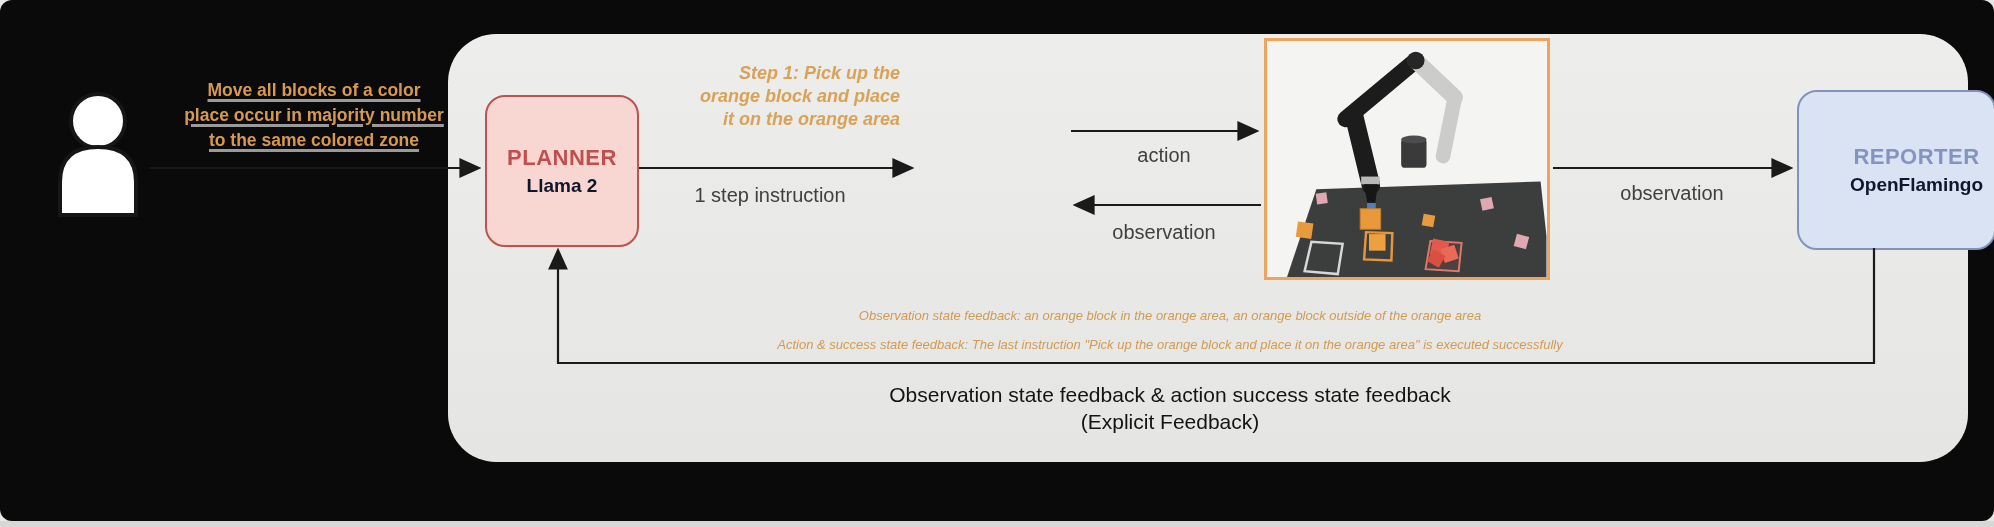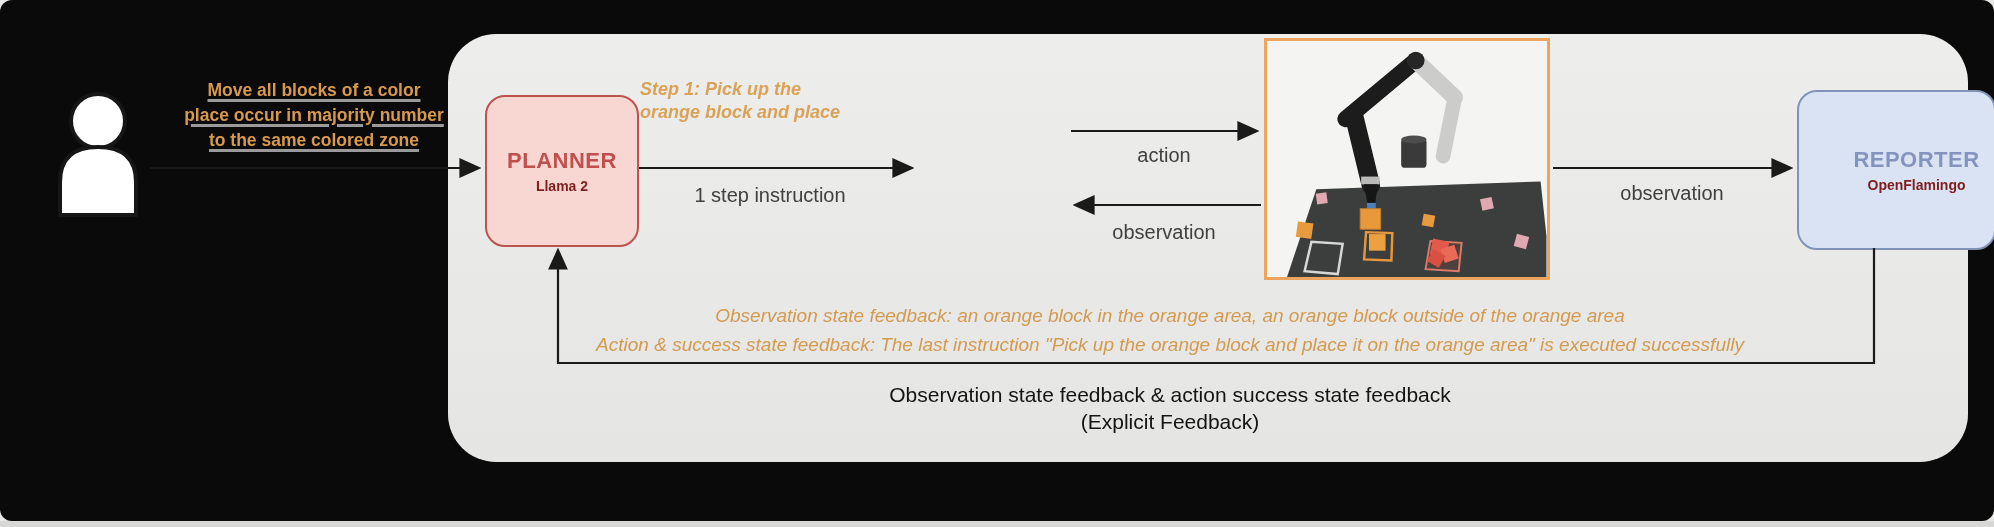--- a/index.html
+++ b/index.html
@@ -28,44 +28,44 @@
   .user-instruction .uline{
     text-decoration:underline;text-decoration-color:#9a9a9a;
     text-decoration-thickness:3px;text-underline-offset:3px;
     display:block;white-space:nowrap;
   }
   .module{
     position:absolute;border-radius:20px;display:flex;flex-direction:column;
     align-items:center;justify-content:center;gap:4px;text-align:center;
   }
   .module .role{font-size:22px;font-weight:bold;letter-spacing:0.5px;}
-  .module .model{font-size:14px;font-weight:bold;color:#7f1d1d;}
+  .module .model{font-size:19px;font-weight:bold;color:#0f172a;}
   .planner{left:485px;top:95px;width:150px;height:148px;background:#f8d6d2;border:2.5px solid #bb544f;}
   .planner .role{color:#c0504d;}
   .actor{left:918px;top:97px;width:150px;height:145px;background:#dcecd3;border:2.5px solid #84aa72;}
   .actor .role{color:#76a261;}
   .reporter{left:1797px;top:90px;width:155px;height:156px;background:#d9e3f4;border:2.5px solid #8194b8;padding-left:40px;}
   .reporter .role{color:#8593bf;}
   .env{
     position:absolute;left:1264px;top:38px;width:286px;height:242px;
     border:3px solid #eda45f;box-sizing:border-box;background:#f4f4f2;
   }
   .overlay{position:absolute;left:0;top:0;pointer-events:none;}
   .lbl{position:absolute;text-align:center;color:#404040;font-size:20px;}
   .lbl-step-instruction{left:630px;top:184px;width:280px;}
   .lbl-action{left:1069px;top:144px;width:190px;}
   .lbl-observation-actor{left:1069px;top:221px;width:190px;}
   .lbl-observation-reporter{left:1552px;top:182px;width:240px;}
   .step-text{
-    position:absolute;left:640px;top:78px;width:260px;text-align:left;
+    position:absolute;left:640px;top:62px;width:260px;text-align:right;
     color:#d9a257;font-style:italic;font-weight:bold;font-size:18px;line-height:23px;
   }
   .fb-orange{
     position:absolute;left:555px;top:301px;width:1230px;text-align:center;
-    color:#d39a50;font-style:italic;font-size:19px;line-height:29px;
+    color:#d39a50;font-style:italic;font-size:13px;line-height:29px;
   }
   .fb-summary{
     position:absolute;left:820px;top:381px;width:700px;text-align:center;
     color:#141414;font-size:21px;line-height:27px;
   }
   .step-text div,.fb-orange div,.fb-summary div{white-space:nowrap;}
 </style>
 </head>
 <body>
 
@@ -140,20 +140,21 @@
     <line x1="639" y1="168" x2="910" y2="168" stroke="#1a1a1a" stroke-width="2.2" marker-end="url(#ah)"></line>
     <line x1="1071" y1="131" x2="1255" y2="131" stroke="#1a1a1a" stroke-width="2.2" marker-end="url(#ah)"></line>
     <line x1="1261" y1="205" x2="1077" y2="205" stroke="#1a1a1a" stroke-width="2.2" marker-end="url(#ah)"></line>
     <line x1="1553" y1="168" x2="1789" y2="168" stroke="#1a1a1a" stroke-width="2.2" marker-end="url(#ah)"></line>
     <polyline points="1874,248 1874,363 558,363 558,252" fill="none" stroke="#1a1a1a" stroke-width="2.2" marker-end="url(#ah)"></polyline>
   </svg>
 
   <div class="step-text">
     <div>Step 1: Pick up the</div>
     <div>orange block and place</div>
+    <div>it on the orange area</div>
   </div>
 
   <div class="lbl lbl-step-instruction">1 step instruction</div>
   <div class="lbl lbl-action">action</div>
   <div class="lbl lbl-observation-actor">observation</div>
   <div class="lbl lbl-observation-reporter">observation</div>
 
   <div class="fb-orange">
     <div>Observation state feedback: an orange block in the orange area, an orange block outside of the orange area</div>
     <div>Action &amp; success state feedback: The last instruction "Pick up the orange block and place it on the orange area" is executed successfully</div>

